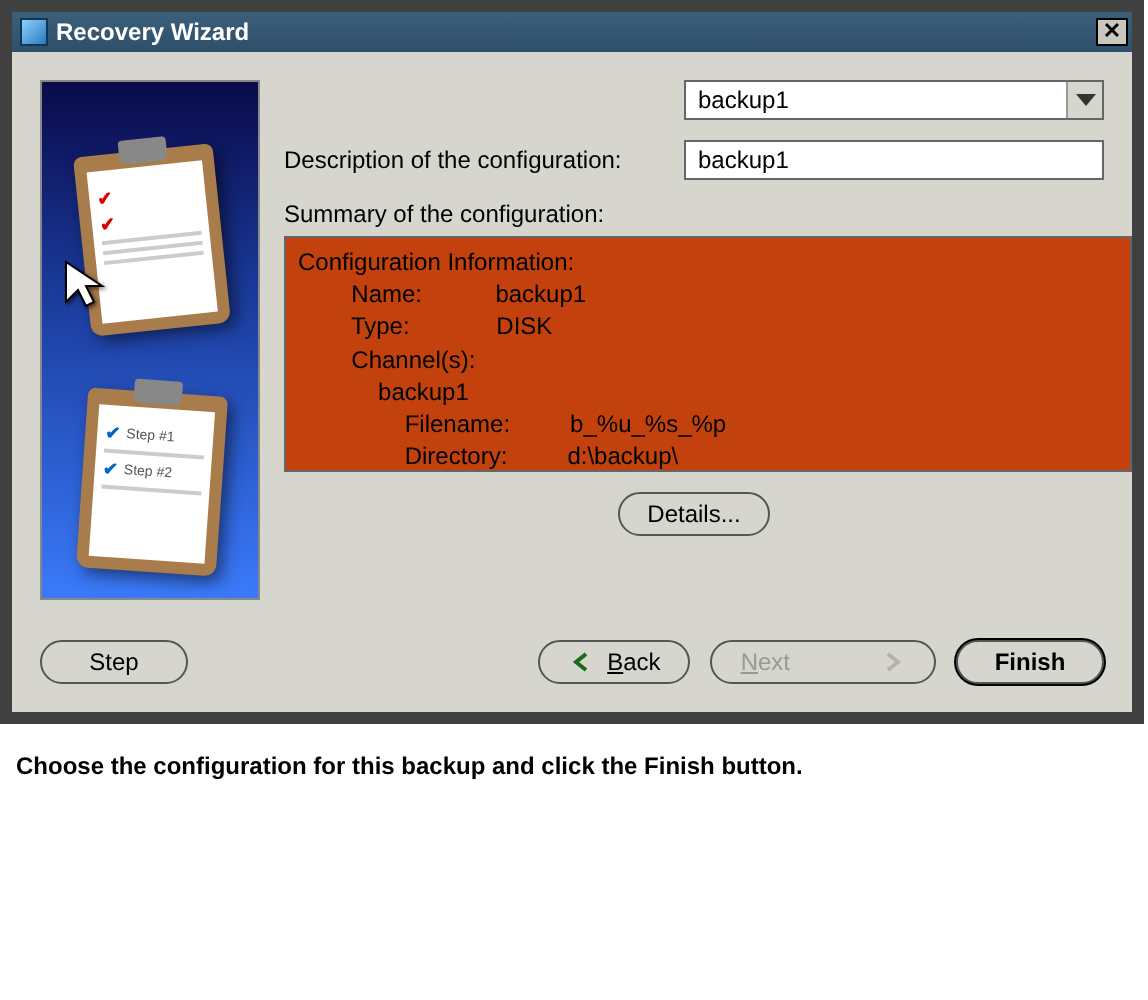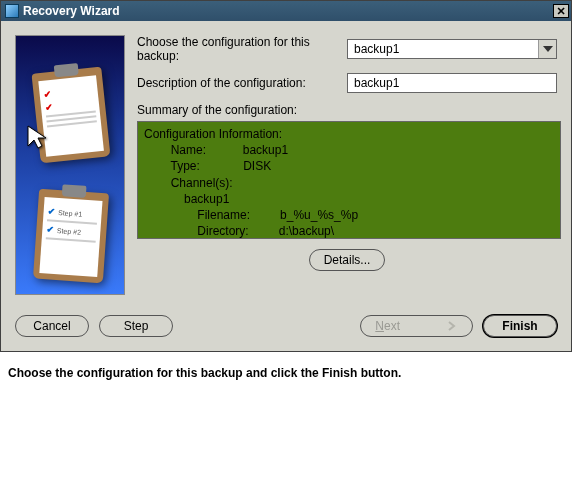--- a/index.html
+++ b/index.html
@@ -4,21 +4,21 @@
 <style>
   * { box-sizing: border-box; }
   body {
     margin: 0;
     font-family: Arial, Helvetica, sans-serif;
     font-size: 12px;
     background: #fff;
     width: 574px;
   }
   .window {
-    border: 1px solid #404040;
+    border: 6px solid #404040;
     background: #d6d6ce;
     width: 572px;
   }
   .titlebar {
     background: linear-gradient(#3b5f7a, #2f4f6a);
     color: #fff;
     height: 20px;
     display: flex;
     align-items: center;
     justify-content: space-between;
@@ -146,21 +146,21 @@
     font-size: 12px;
     display: flex;
     align-items: center;
   }
   .summary-label {
     font-size: 12px;
     margin-bottom: 4px;
   }
   .summary-box {
     border: 1px solid #666;
-    background: #4d7c0f;
+    background: #c2410c;
     width: 424px;
     height: 118px;
     padding: 4px 6px;
     font-size: 12px;
     line-height: 1.35;
     white-space: pre;
     overflow: hidden;
     font-family: Arial, Helvetica, sans-serif;
     color: #000;
   }
@@ -249,21 +249,20 @@
           <div class="line"></div>
           <div class="check checkblue">Step #2</div>
           <div class="line"></div>
         </div>
       </div>
     </div>
 
     <div class="main">
 
       <div class="row">
-        <label>Choose the configuration for this backup:</label>
         <div class="combo" style="margin-left:auto;width:210px;flex:0 0 auto;">
           <span>backup1</span>
           <span class="caret">
             <svg width="10" height="6">
                 <polygon points="0,0 10,0 5,6" fill="#333"></polygon>
               </svg>
           </span>
         </div>
       </div>
 
@@ -288,27 +287,32 @@
         <div class="btn">
           <span>Details...</span>
         </div>
       </div>
     </div>
   </div>
 
   <div class="footer">
     <div class="footer-left">
       <div class="btn">
-        <span>Cancel</span>
-      </div>
+        <span>Step</span>
+      </div>
+    </div>
+    <div class="footer-right">
       <div class="btn">
-        <span>Step</span>
-      </div>
-    </div>
-    <div class="footer-right">
+        <span class="nav-arrow">
+          <svg width="10" height="10">
+              <polyline points="7,1 2,5 7,9" fill="none" stroke="#1a6a1a" stroke-width="2"></polyline>
+            </svg>
+        </span>
+        <span><span class="underline-key">B</span>ack</span>
+      </div>
       <div class="btn disabled">
         <span><span class="underline-key">N</span>ext</span>
         <span class="nav-arrow">
           <svg width="10" height="10">
               <polyline points="3,1 8,5 3,9" fill="none" stroke="#b4b4ac" stroke-width="2"></polyline>
             </svg>
         </span>
       </div>
       <div class="btn primary">
         <span>Finish</span>

